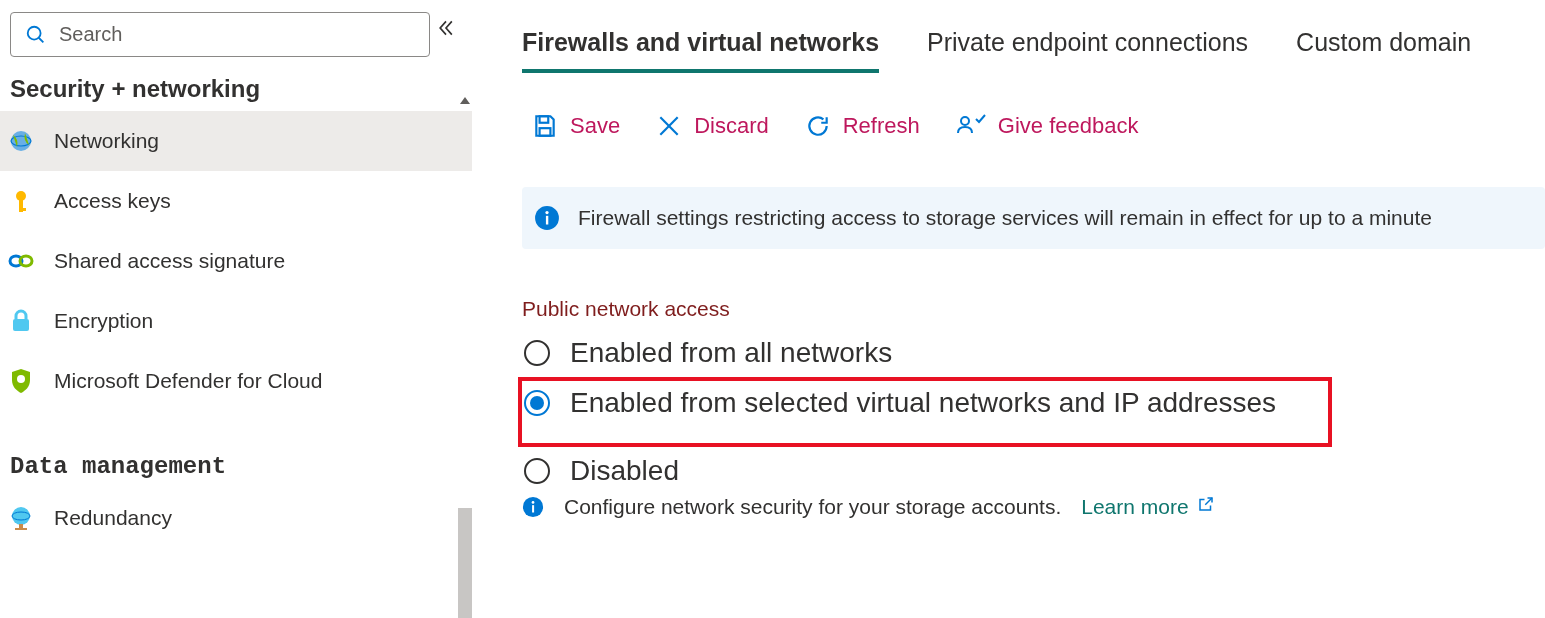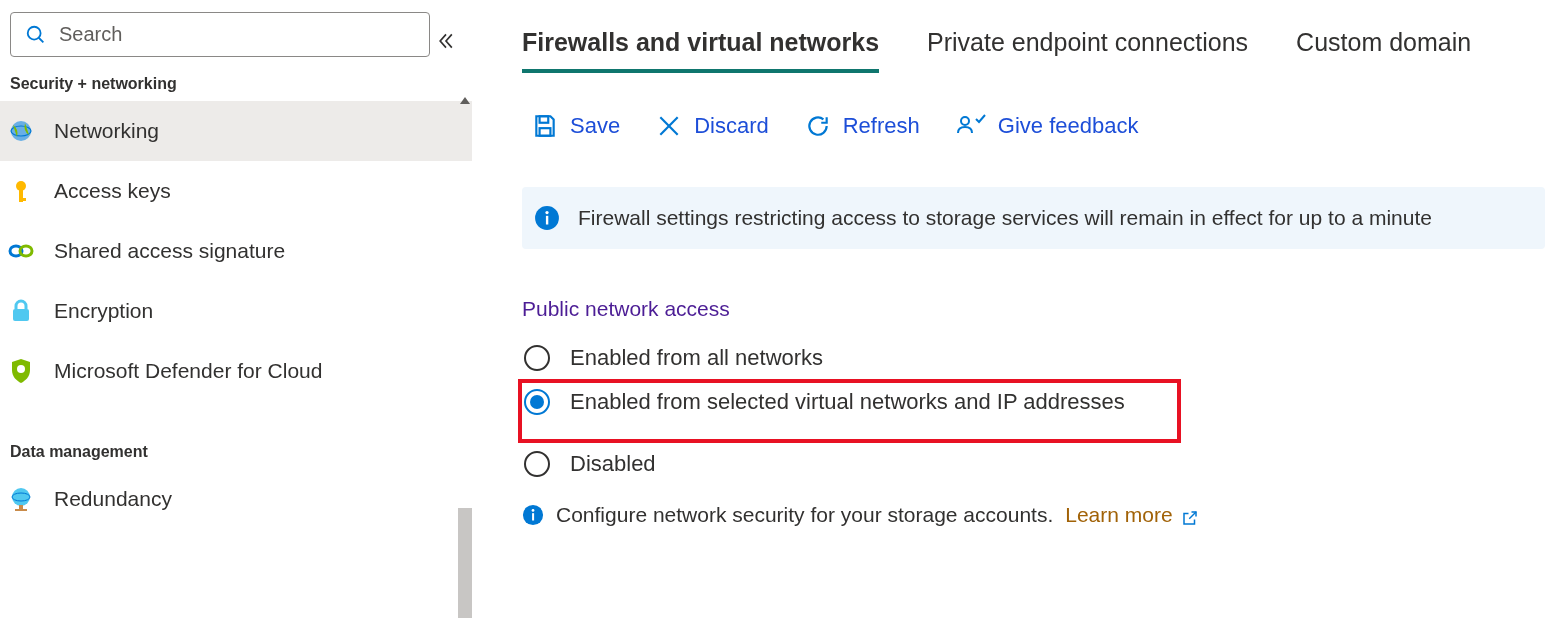--- a/index.html
+++ b/index.html
@@ -14,21 +14,21 @@
       overflow: hidden;
     }
     .sidebar {
       width: 472px;
       display: flex;
       flex-direction: column;
       position: relative;
     }
     .search-row {
       display: flex;
-      align-items: flex-end;
+      align-items: flex-start;
       padding: 12px 10px 8px 10px;
     }
     .search-box {
       flex: 1;
       display: flex;
       align-items: center;
       border: 1px solid #8a8886;
       border-radius: 4px;
       height: 45px;
       padding: 0 12px;
@@ -46,26 +46,26 @@
     .collapse-btn {
       width: 32px;
       height: 32px;
       display: flex;
       align-items: center;
       justify-content: center;
       cursor: pointer;
       color: #323130;
     }
     .section-header {
-      font-size: 16px;
+      font-size: 24px;
       font-weight: 600;
       padding: 10px 10px 8px 10px;
       color: #323130;
     }
-    .section-header.data-mgmt { margin-top: 32px; }
+    .section-header.data-mgmt { margin-top: 32px; font-family: Liberation Mono, monospace; }
     .scroll-indicator {
       position: absolute;
       right: 0;
       top: 90px;
       width: 14px;
       height: 20px;
       display: flex;
       align-items: center;
       justify-content: center;
       color: #605e5c;
@@ -122,46 +122,46 @@
       align-items: center;
       gap: 36px;
       margin-bottom: 48px;
       padding-left: 10px;
     }
     .tool-btn {
       display: flex;
       align-items: center;
       gap: 12px;
       font-size: 22px;
-      color: #1d4ed8;
+      color: #be185d;
       cursor: pointer;
     }
     .tool-btn svg { display: block; }
     .info-banner {
       background: #eff6fc;
       border-radius: 4px;
       padding: 18px 12px;
       display: flex;
       align-items: center;
       gap: 18px;
       font-size: 21px;
       margin-bottom: 48px;
       margin-right: 0;
     }
     .section-label {
       font-size: 21px;
-      color: #4c1d95;
-      margin-bottom: 16px;
+      color: #7f1d1d;
+      margin-bottom: 8px;
     }
     .radio-group { display: flex; flex-direction: column; gap: 0; }
     .radio-row {
       display: flex;
       align-items: center;
       gap: 20px;
-      font-size: 22px;
+      font-size: 28px;
       padding: 8px 0 8px 2px;
       cursor: pointer;
     }
     .radio-row.highlight {
       border: 4px solid #e81123;
       padding: 6px 520px 24px 0;
       margin-left: -4px;
       padding-left: 2px;
       width: fit-content;
       padding-right: 52px;
@@ -179,28 +179,27 @@
     .radio-circle.checked { border-color: #0078d4; }
     .radio-dot {
       width: 14px;
       height: 14px;
       background: #0078d4;
       border-radius: 50%;
     }
     .info-row {
       display: flex;
       align-items: center;
-      gap: 12px;
+      gap: 20px;
       font-size: 21px;
-      margin-top: 18px;
     }
     .link {
-      color: #a16207;
+      color: #0f766e;
       display: inline-flex;
-      align-items: flex-end;
+      align-items: flex-start;
       gap: 8px;
       cursor: pointer;
     }
   </style>
 </head>
 <body>
 
 <div class="sidebar">
   <div class="search-row">
     <div class="search-box">

